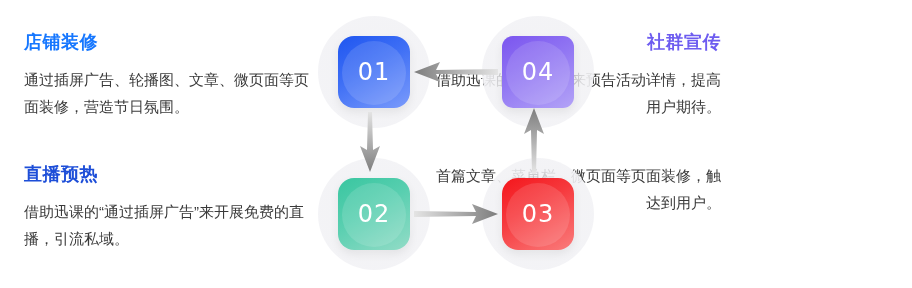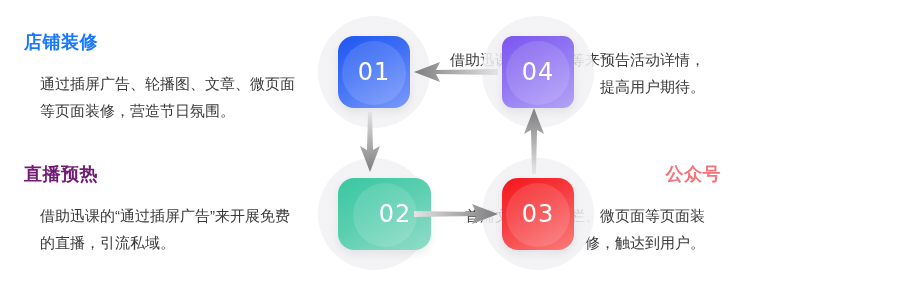--- a/index.html
+++ b/index.html
@@ -34,21 +34,21 @@
     font-size: 18px;
     font-weight: bold;
     line-height: 24px;
     margin: 0 0 12px 0;
     letter-spacing: 0.5px;
   }
   .block-desc {
     font-size: 15px;
     line-height: 27px;
     color: #3a3a3a;
-    margin: 16px;
+    margin: 0;
   }
 
   
   .diagram {
     position: absolute;
     left: 318px;
     top: 8px;
     width: 276px;
     height: 272px;
   }
@@ -106,21 +106,21 @@
     z-index: 2;
     color: #ffffff;
     font-size: 24px;
     font-weight: normal;
     letter-spacing: 1px;
     font-family: "DejaVu Sans", "Liberation Sans", sans-serif;
   }
 
   .c01 { background: linear-gradient(150deg, #1f56f0 0%, #3d6ef5 42%, #7b9bfb 100%); }
   .c04 { background: linear-gradient(150deg, #7b55ef 0%, #9176f3 45%, #b3a3f7 100%); border-radius: 11px; }
-  .c02 { background: linear-gradient(150deg, #39c6a0 0%, #59cfb0 45%, #93dcc7 100%); padding-left: 21px; }
+  .c02 { background: linear-gradient(150deg, #39c6a0 0%, #59cfb0 45%, #93dcc7 100%); }
   .c03 { background: linear-gradient(150deg, #f4161c 0%, #f6383c 40%, #fa7c7c 100%); }
 
   
   .arrow {
     position: absolute;
   }
   .arrow svg { display: block; }
 
   .arrow-h-top    { left: 96px;  top: 52px; }
   .arrow-h-bottom { left: 96px;  top: 194px; }
@@ -131,30 +131,30 @@
 <body>
 
 <div class="canvas">
 
   <div class="text-block left tb-top">
     <div class="block-title" style="color:#1677ff">店铺装修</div>
     <div class="block-desc">通过插屏广告、轮播图、文章、微页面等页面装修，营造节日氛围。</div>
   </div>
 
   <div class="text-block left tb-bottom">
-    <div class="block-title" style="color:#701a75">直播预热</div>
+    <div class="block-title" style="color:#1d4ed8">直播预热</div>
     <div class="block-desc">借助迅课的“通过插屏广告”来开展免费的直播，引流私域。</div>
   </div>
 
   <div class="text-block right tb-top">
+    <div class="block-title" style="color:#6d5cf0">社群宣传</div>
     <div class="block-desc">借助迅课的、社群等来预告活动详情，提高用户期待。</div>
   </div>
 
   <div class="text-block right tb-bottom">
-    <div class="block-title" style="color:#f5737b">公众号</div>
     <div class="block-desc">首篇文章、菜单栏、微页面等页面装修，触达到用户。</div>
   </div>
 
   <div class="diagram">
 
     <div class="node n01">
       <div class="halo"></div>
       <div class="card c01">
         <span class="card-num">01</span>
       </div>

